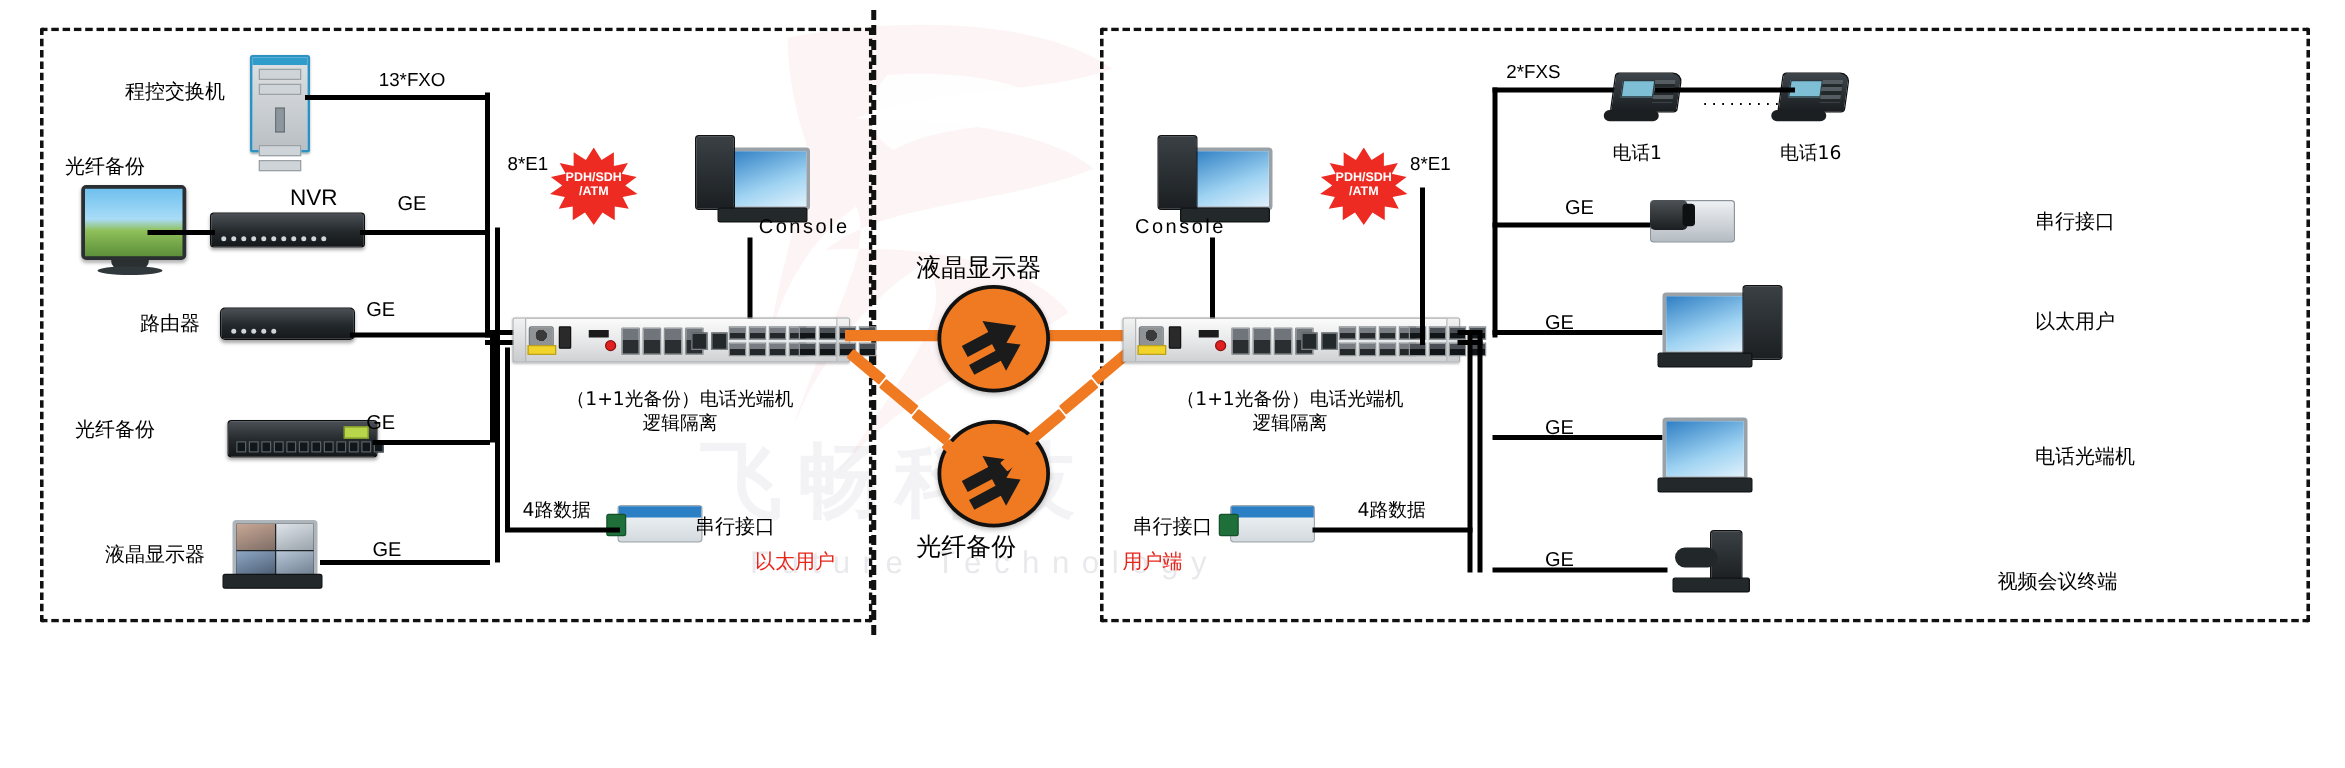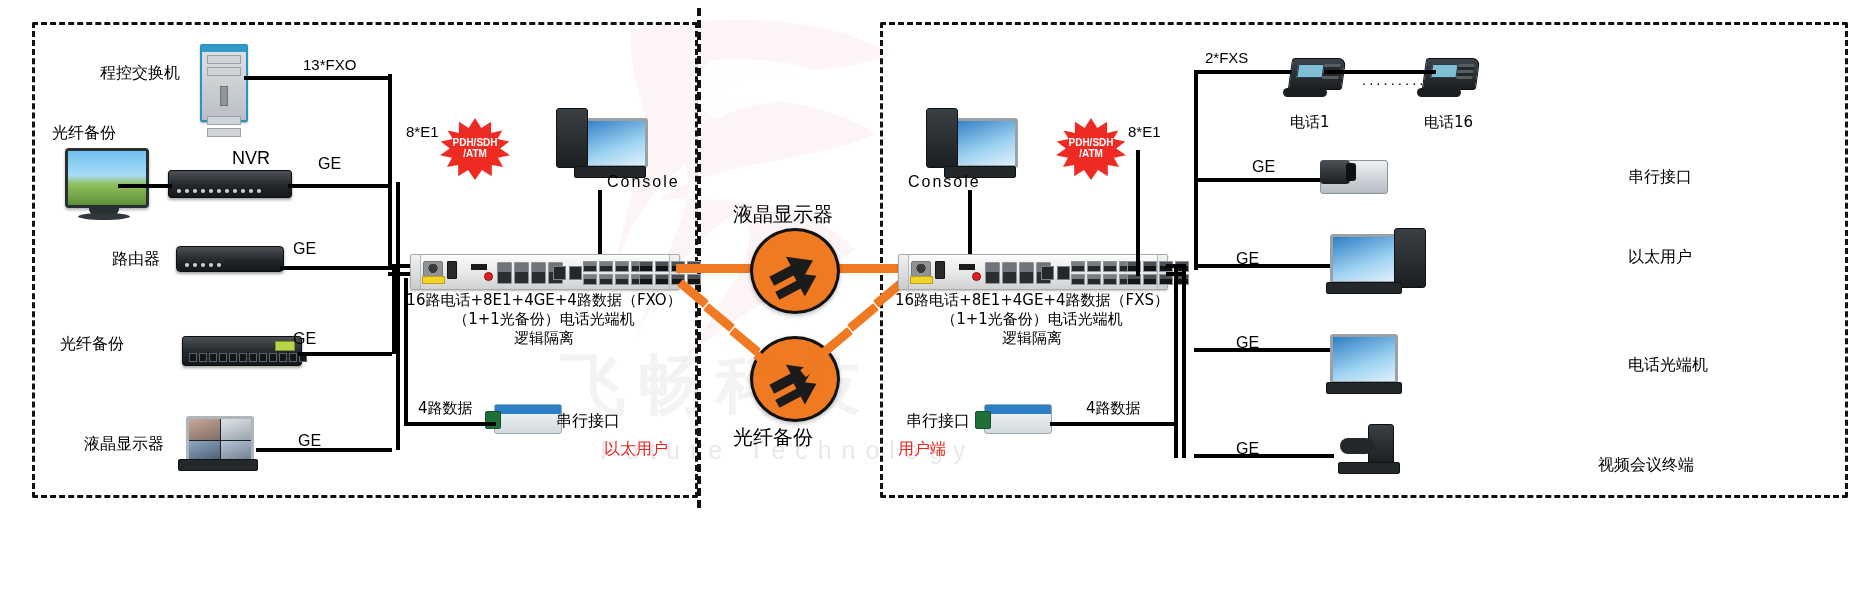--- a/index.html
+++ b/index.html
@@ -320,21 +320,20 @@
           <i></i>
         </div>
       <div class="row">
           <i></i>
           <i></i>
           <i></i>
           <i></i>
         </div>
     </div>
   </div>
-  <div class="lbl cn" style="left:398px;top:292px;font-size:15px;text-align:center;width:292px;">16路电话+8E1+4GE+4路数据（FXO）</div>
   <div class="lbl cn" style="left:398px;top:311px;font-size:15px;text-align:center;width:292px;">（1+1光备份）电话光端机</div>
   <div class="lbl cn" style="left:398px;top:330px;font-size:15px;text-align:center;width:292px;">逻辑隔离</div>
 
   <div class="lbl cn red" style="left:604px;top:440px;font-size:16px;">以太用户</div>
 
   <div class="lbl cn" style="left:733px;top:203px;font-size:20px;">液晶显示器</div>
 
   <div class="orange-line" style="left:676px;top:264px;width:84px;height:9px;"></div>
   <div class="orange-line" style="left:828px;top:264px;width:78px;height:9px;"></div>
 
@@ -411,21 +410,20 @@
           <i></i>
         </div>
       <div class="row">
           <i></i>
           <i></i>
           <i></i>
           <i></i>
         </div>
     </div>
   </div>
-  <div class="lbl cn" style="left:886px;top:292px;font-size:15px;text-align:center;width:292px;">16路电话+8E1+4GE+4路数据（FXS）</div>
   <div class="lbl cn" style="left:886px;top:311px;font-size:15px;text-align:center;width:292px;">（1+1光备份）电话光端机</div>
   <div class="lbl cn" style="left:886px;top:330px;font-size:15px;text-align:center;width:292px;">逻辑隔离</div>
 
   <div class="lbl cn red" style="left:898px;top:440px;font-size:16px;">用户端</div>
 
   <div class="burst" style="left:1056px;top:118px;">
     <div class="star"></div>
     <div class="btxt">
       <span>PDH/SDH</span>
       <span>/ATM</span>

